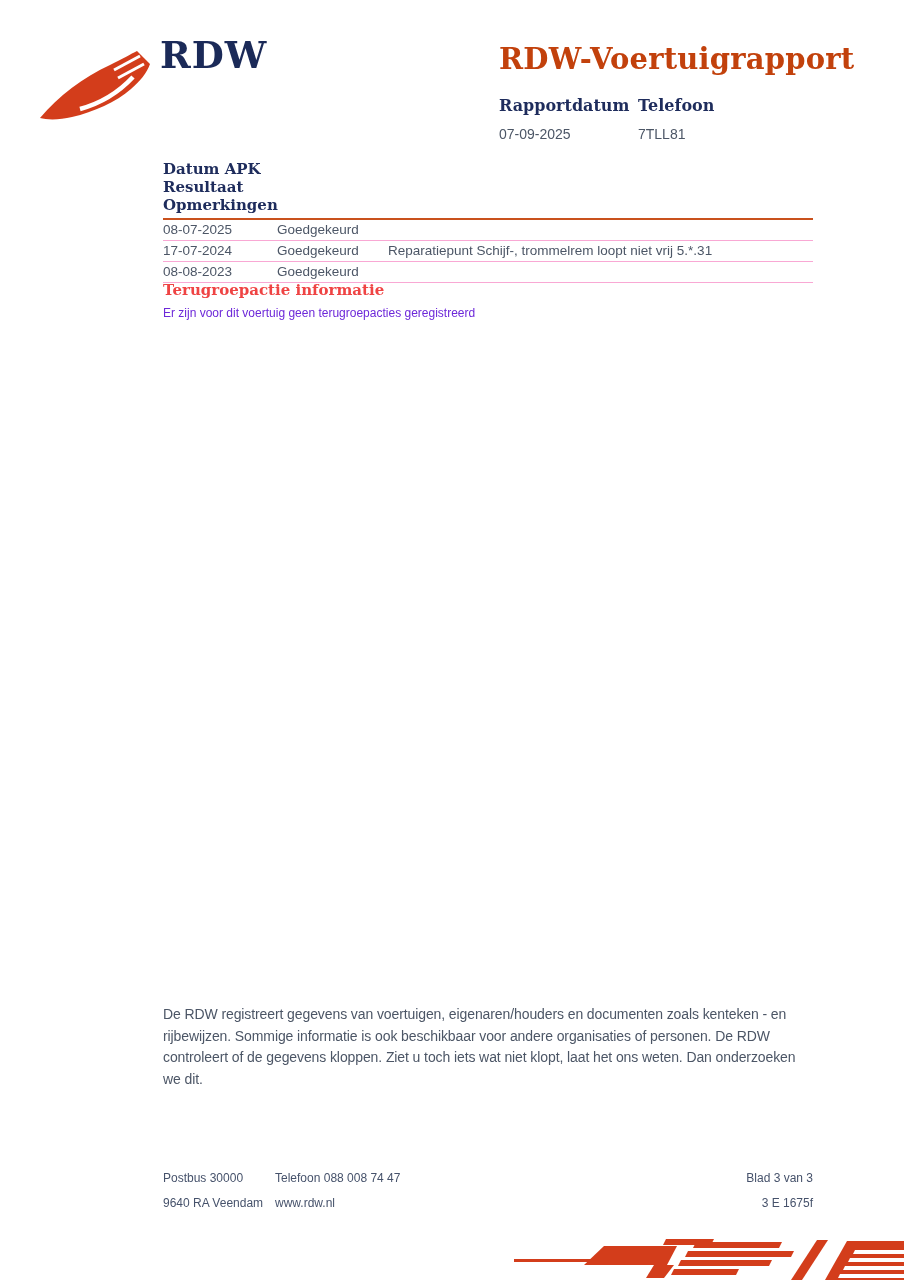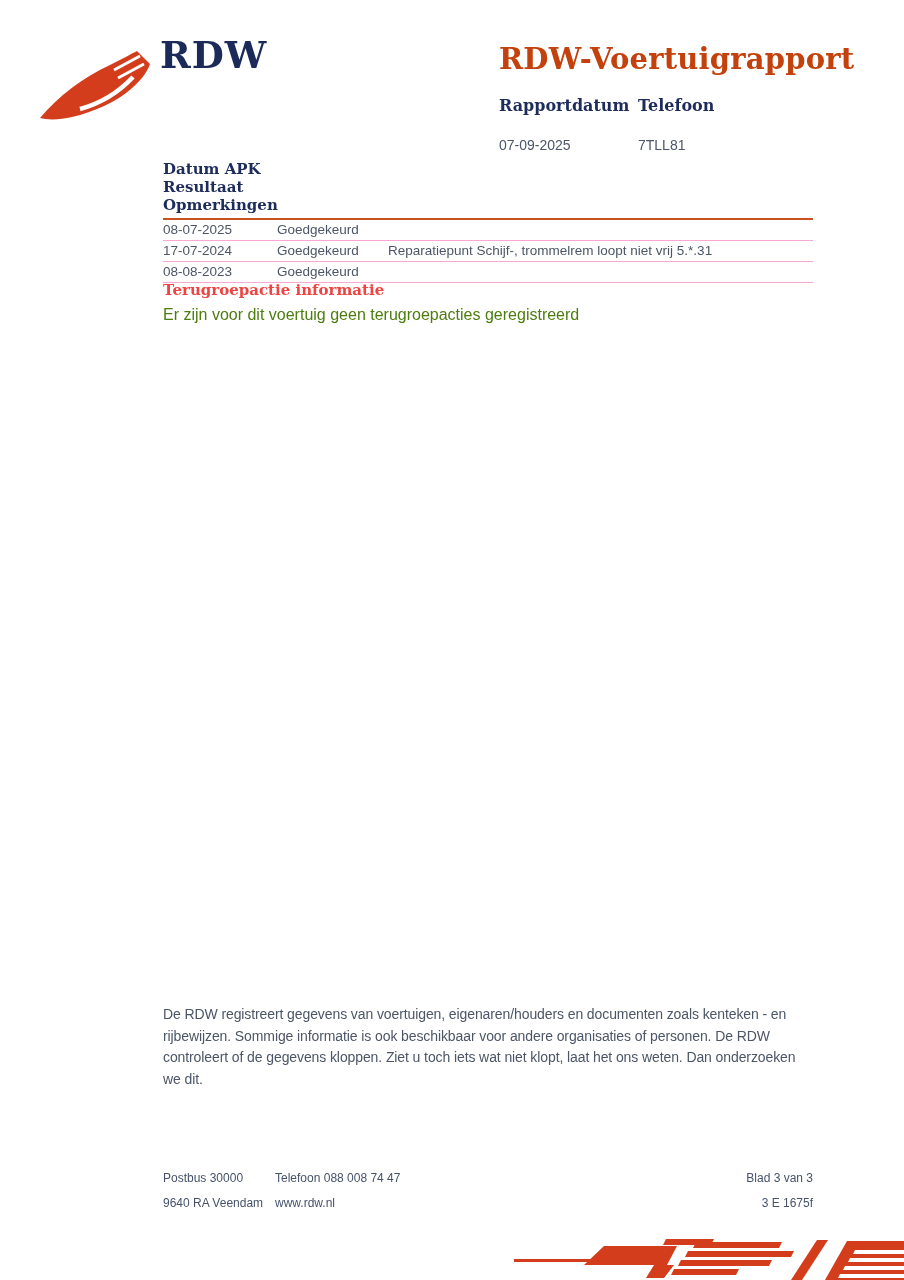--- a/index.html
+++ b/index.html
@@ -25,21 +25,21 @@
     font-size: 29px; color: #c2410c; letter-spacing: 0.2px;
     white-space: nowrap;
   }
   .meta { position: absolute; left: 499px; top: 96px; display: flex; }
   .meta-col { width: 139px; }
   .meta-col.plate { width: auto; }
   .meta-label {
     font-family: "DejaVu Serif", serif; font-weight: 700;
     font-size: 16px; color: #1E2C5C;
   }
-  .meta-value { margin-top: 22px; font-size: 14px; color: #4C5666; }
+  .meta-value { margin-top: 11px; font-size: 14px; color: #4C5666; }
 
   
   .apk-table { position: absolute; left: 163px; top: 158px; width: 650px; }
   .apk-header {
     display: flex;
     font-family: "DejaVu Serif", serif; font-weight: 700;
     font-size: 15px; color: #1E2C5C;
     padding: 2px 0 4px 0;
     border-bottom: 2px solid #C9511D;
     flex-direction: column;
@@ -53,21 +53,21 @@
   .col-datum { width: 114px; }
   .col-resultaat { width: 111px; }
   .col-opmerkingen { flex: 1; }
 
   
   .section-heading {
     font-family: "DejaVu Serif", serif; font-weight: 700;
     font-size: 15px; color: #ef4444; line-height: 18px;
   }
   .recall-section { position: absolute; left: 163px; top: 281px; width: 650px; }
-  .recall-body { margin-top: 7px; font-size: 16px; color: #4d7c0f; }
+  .recall-body { margin-top: 7px; font-size: 12px; color: #6d28d9; }
 
   .proclaimer-section { position: absolute; left: 163px; top: 989px; width: 652px; }
   .proclaimer-body {
     margin-top: 15px; font-size: 14px; line-height: 21.5px;
     color: #4C5666; letter-spacing: -0.1px;
   }
 
   
   .page-footer { position: absolute; left: 163px; top: 1171px; width: 650px; font-size: 12px; color: #46526B; }
   .footer-row { display: flex; margin-bottom: 11px; }

